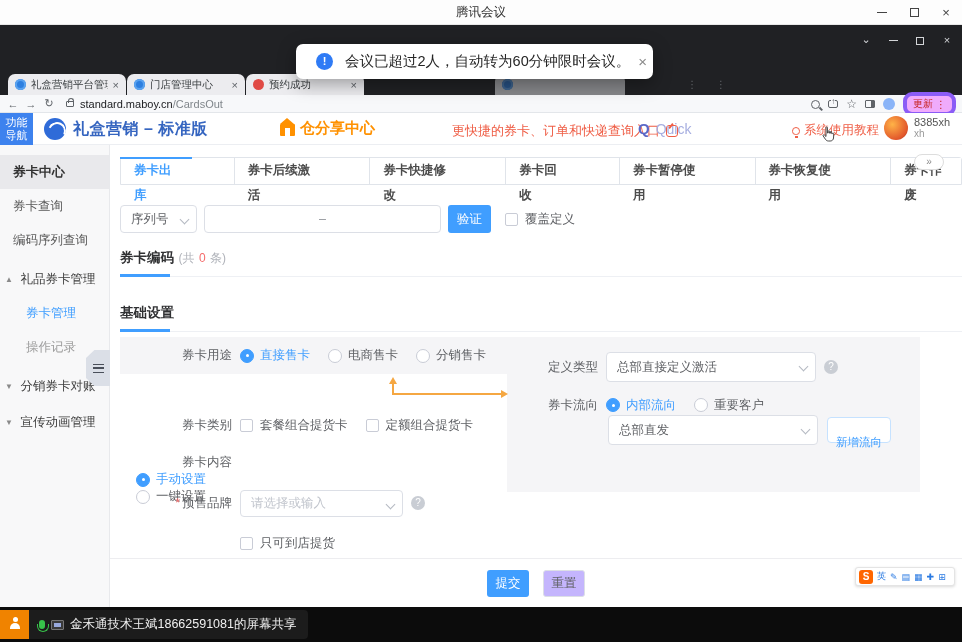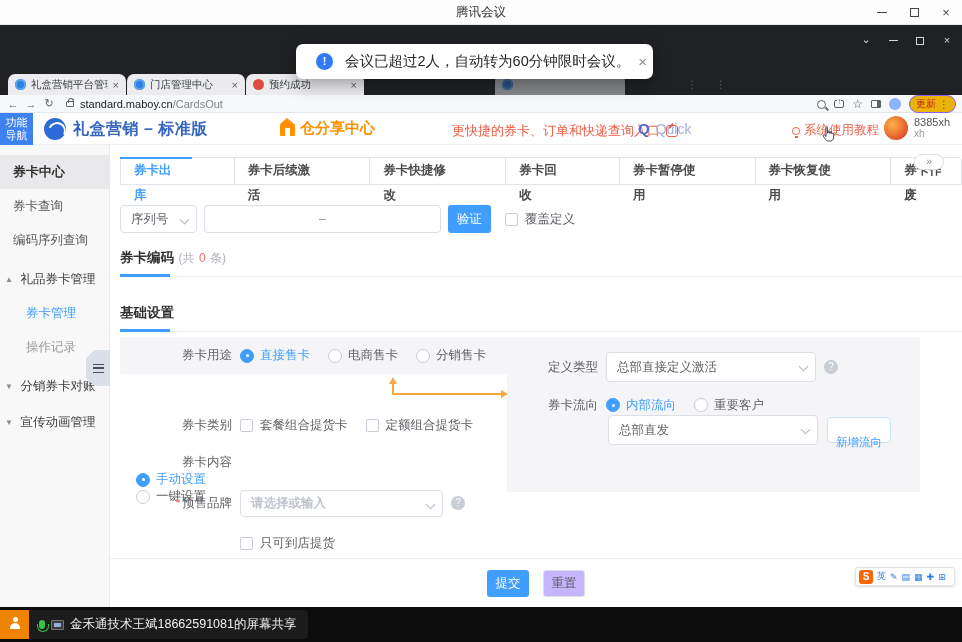--- a/index.html
+++ b/index.html
@@ -44,21 +44,21 @@
   .url-path { font-size:11px; color:#80868b; }
   .tool-right { position:absolute; right:6px; top:0; height:18px; display:flex; align-items:center; gap:8px; }
   .mag { width:9px; height:9px; border:1.4px solid #5f6368; border-radius:50%; position:relative; }
   .mag::after { content:""; position:absolute; left:7px; top:7px; width:4px; height:1.5px; background:#5f6368; transform:rotate(45deg); }
   .share-ic { width:10px; height:8px; border:1px solid #5f6368; border-radius:2px; position:relative; }
   .share-ic::after { content:"↑"; position:absolute; left:2px; top:-4px; font-size:8px; color:#5f6368; background:#f7f8fa; }
   .star { font-size:12px; color:#5f6368; }
   .panel-ic { width:10px; height:8px; border:1px solid #5f6368; border-radius:1px; position:relative; }
   .panel-ic::after { content:""; position:absolute; right:0; top:0; width:3px; height:6px; background:#5f6368; }
   .avatar-dot { width:12px; height:12px; border-radius:50%; background:#8ab4f8; }
-  .update-pill { display:flex; align-items:center; gap:3px; border:1px solid #8b5cf6; border-radius:9px; padding:1px 6px; color:#c5221f; font-size:10px; background:#eab308; }
+  .update-pill { display:flex; align-items:center; gap:3px; border:4px solid #8b5cf6; border-radius:9px; padding:1px 6px; color:#c5221f; font-size:10px; background:#f0abfc; }
 
   
   .page { position:absolute; left:0; top:88px; width:962px; height:494px; background:#fff; }
 
   
   .app-header { position:absolute; left:0; top:0; width:962px; height:32px; background:#fff; border-bottom:1px solid #eceef2; }
   .nav-badge { position:absolute; left:0; top:0; width:33px; height:32px; background:#3d82ee; color:#fff; font-size:11px; line-height:13px; display:flex; align-items:center; justify-content:center; text-align:center; padding:0 5px; }
   .logo { position:absolute; left:44px; top:5px; width:22px; height:22px; border-radius:50%; background:#2f6bd8; }
   .logo::after { content:""; position:absolute; left:4px; top:4px; width:14px; height:14px; border:2.5px solid #fff; border-left-color:transparent; border-bottom-color:transparent; border-radius:50%; transform:rotate(-20deg); }
   .brand { position:absolute; left:73px; top:6px; font-size:16px; font-weight:bold; color:#3565c0; letter-spacing:.5px; }
@@ -420,21 +420,21 @@
                 <span class="lbl-on">手动设置</span>
               </span>
               <span class="opt">
                 <span class="radio"></span>
                 <span>一键设置</span>
               </span>
             </div>
 
             <div class="frow" style="left:10px; top:152px; height:28px;">
               <span class="flabel"><span class="req">*</span><span>预售品牌</span></span>
-              <div class="sel" style="width:203px; height:27px; line-height:25px;font-weight:bold;">
+              <div class="sel" style="width:163px; height:27px; line-height:25px;">
                 <span class="sel-placeholder">请选择或输入</span>
               </div>
               <span class="qmark">?</span>
             </div>
 
             <div class="frow" style="left:130px; top:196px; height:20px;">
               <span class="chkopt">
                 <span class="chk"></span>
                 <span>只可到店提货</span>
               </span>

